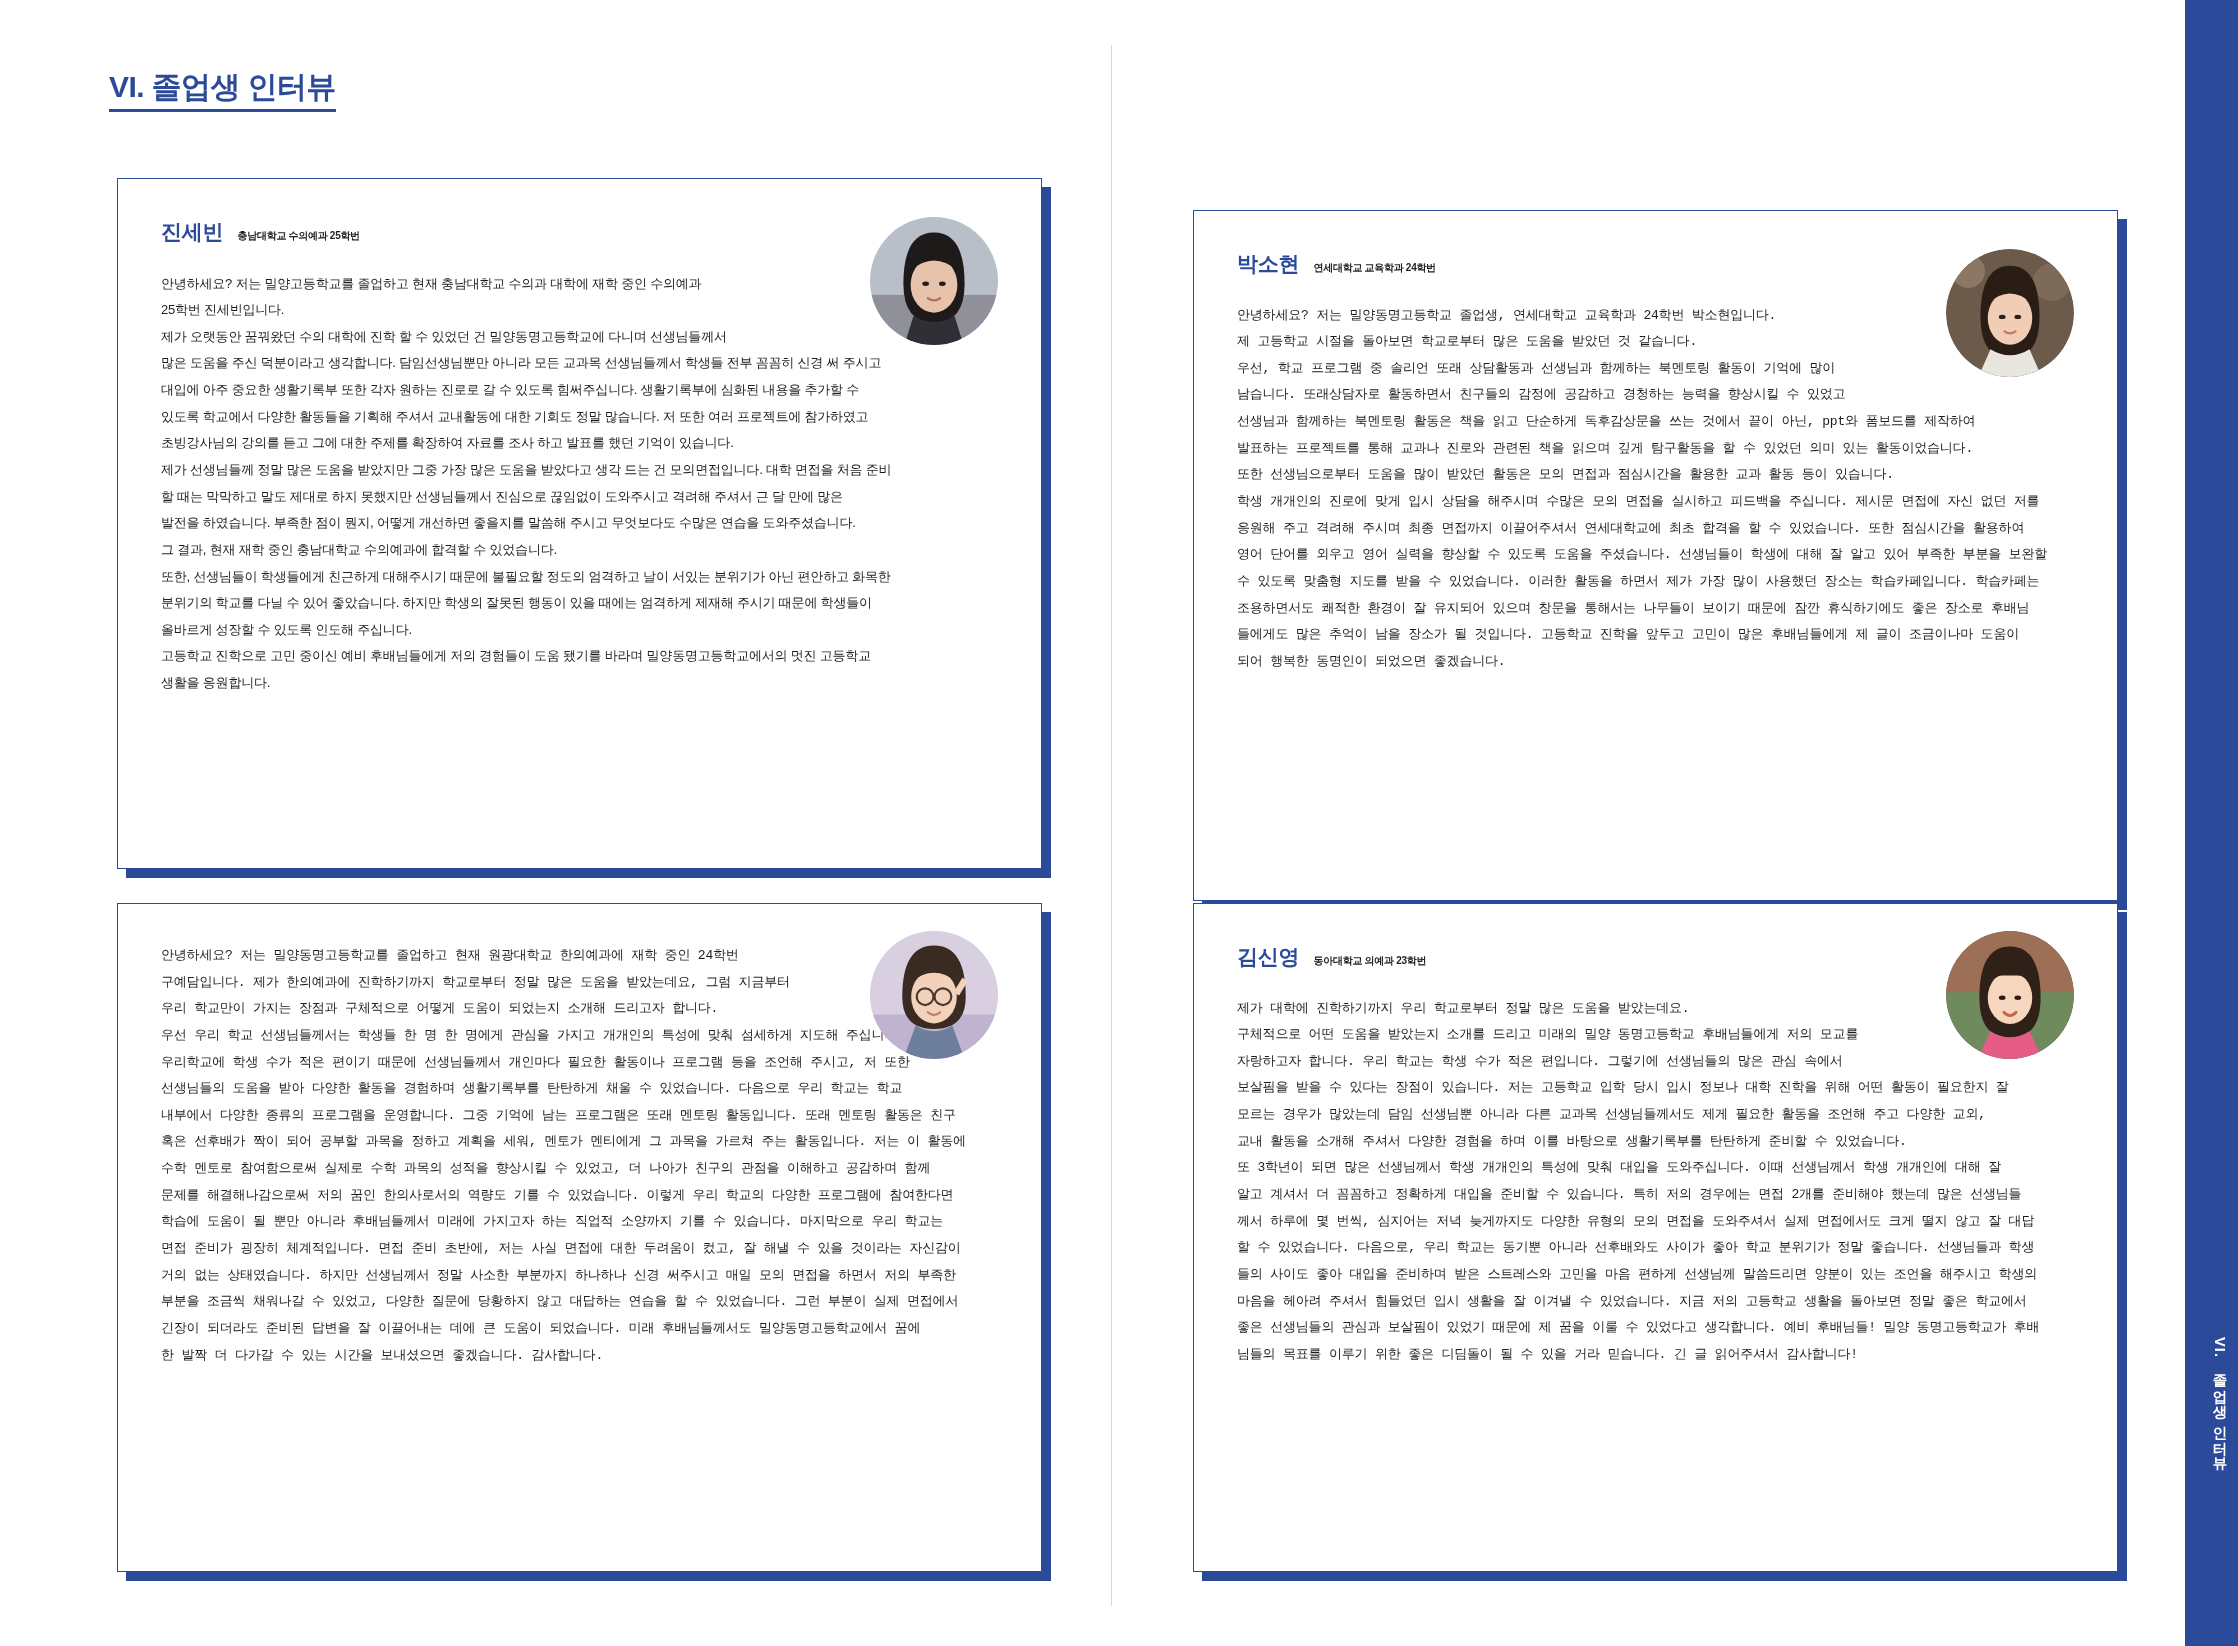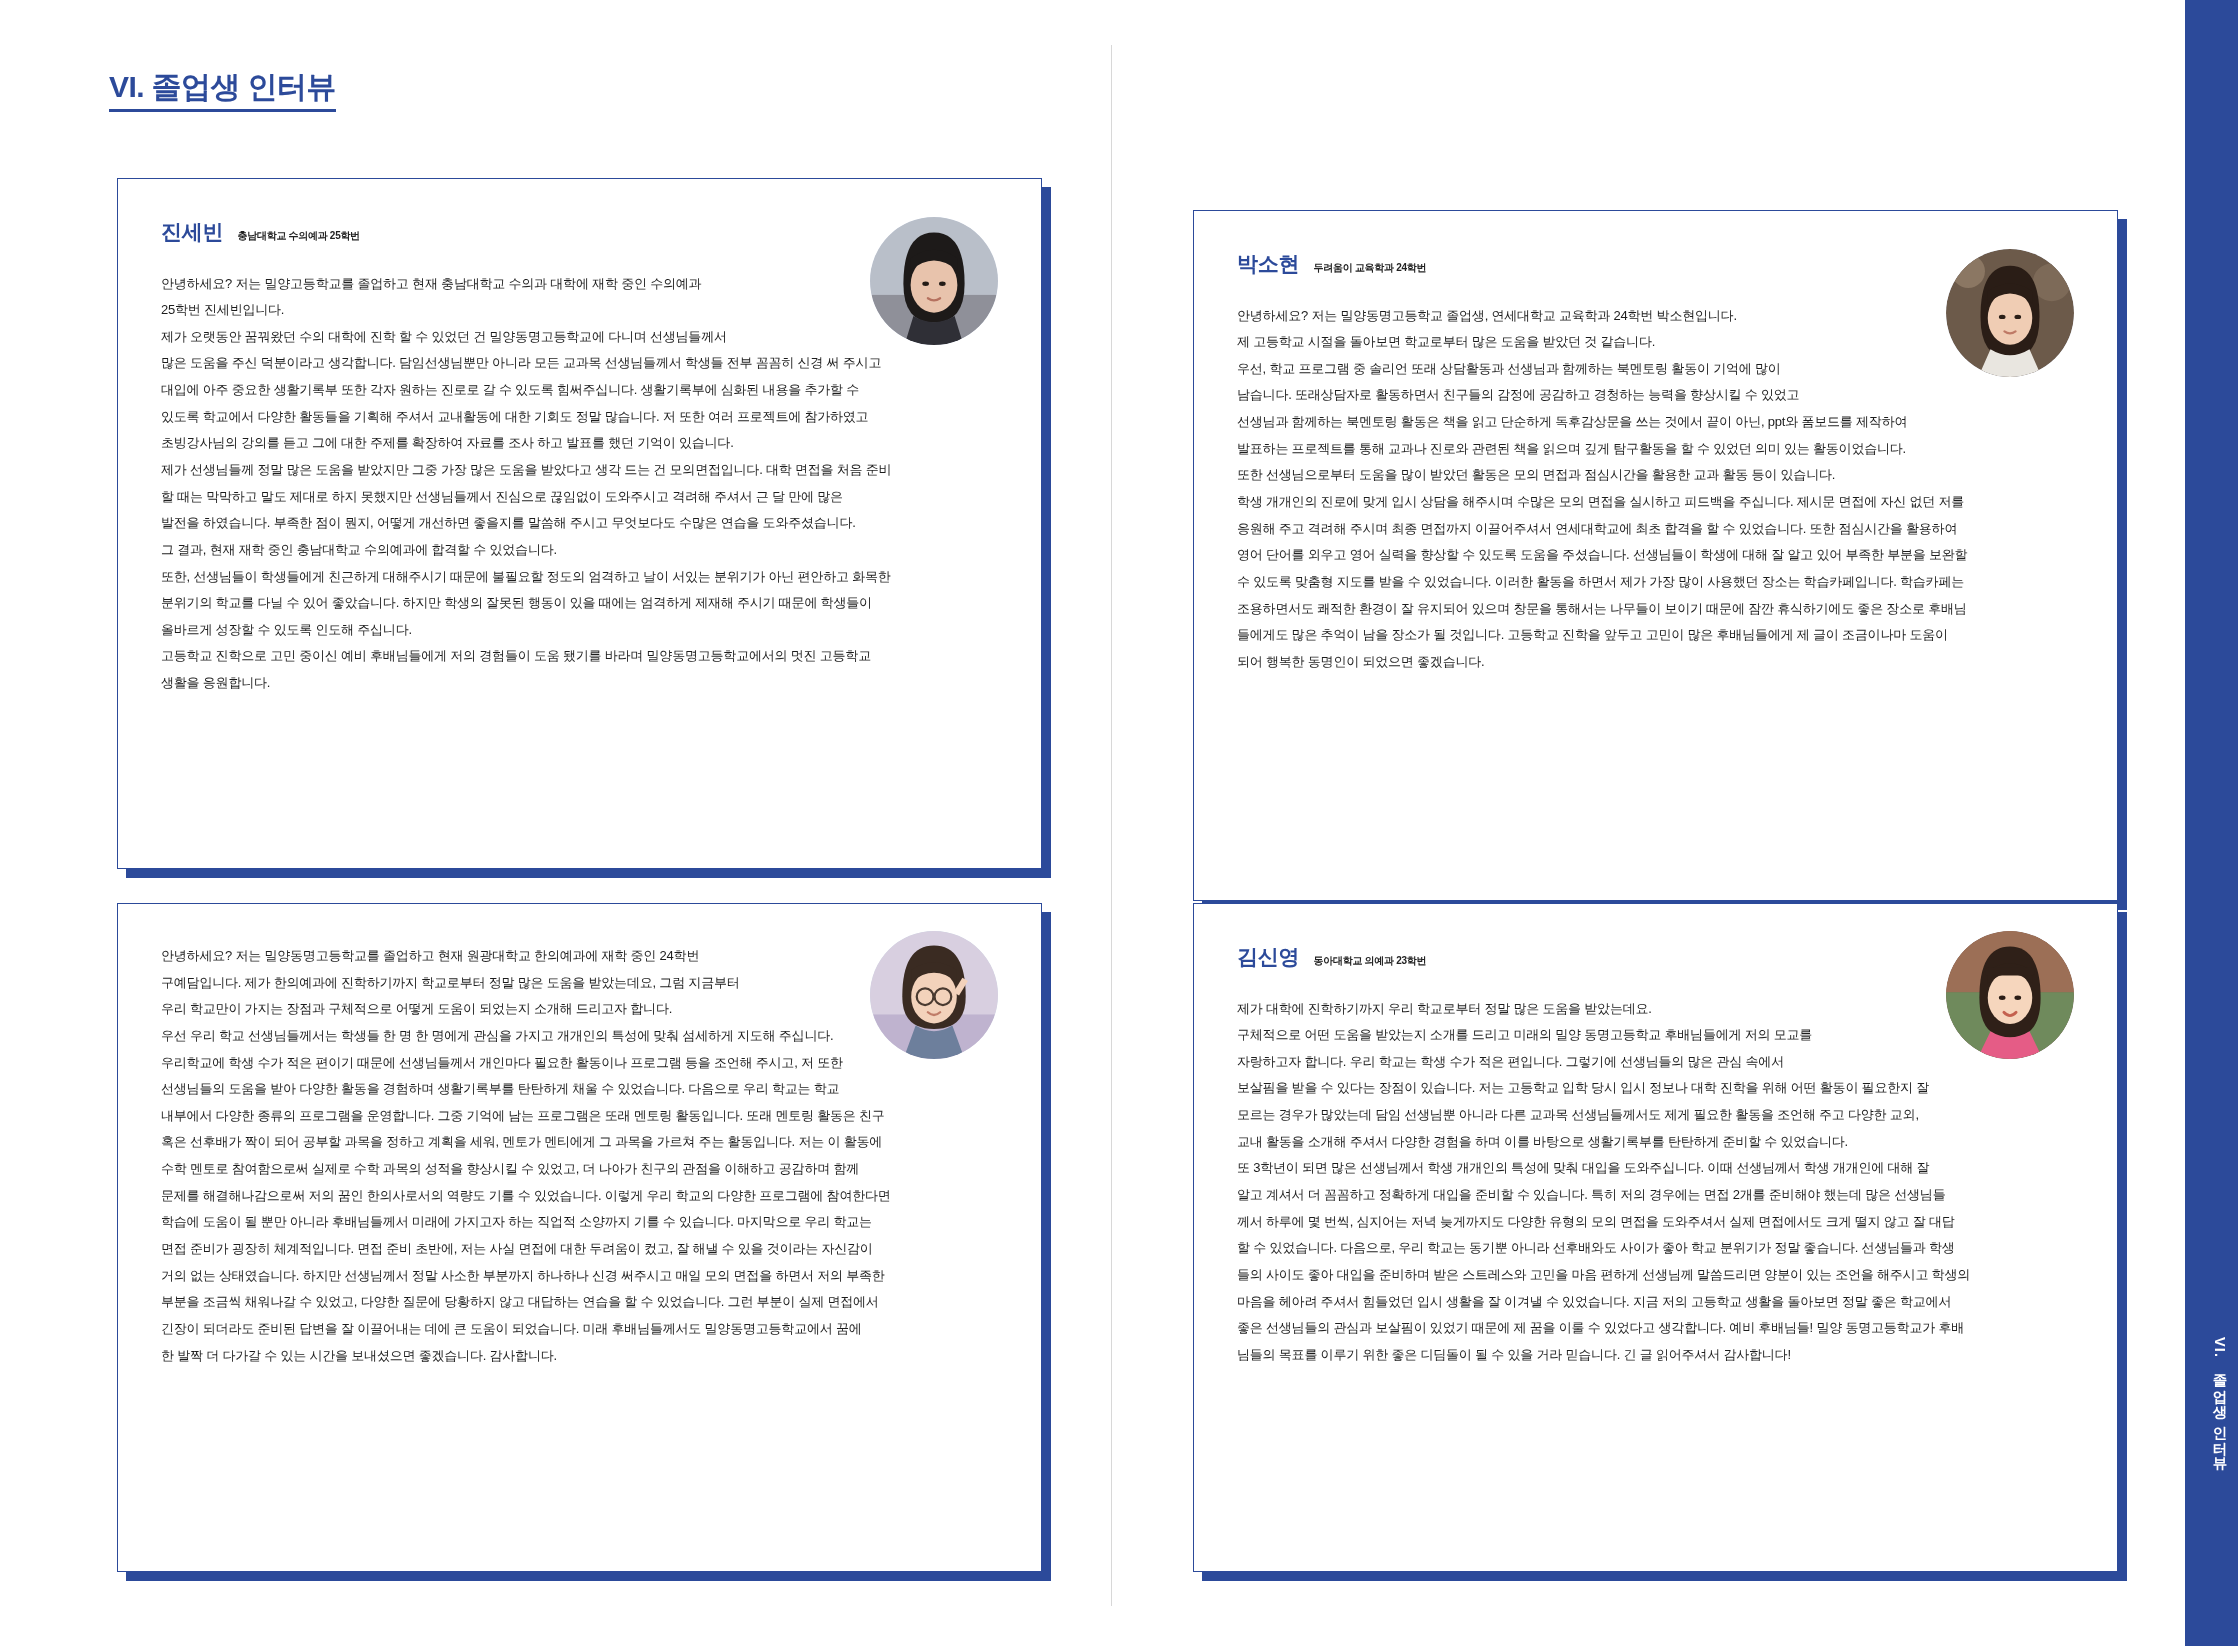--- a/index.html
+++ b/index.html
@@ -99,21 +99,21 @@
     letter-spacing: -0.3px;
   }
 
   .body-text {
     font-size: 13px;
     line-height: 2.05;
     color: #1c1c1c;
     letter-spacing: -0.2px;
     width: 808px;
   }
-  .body-text.full { width: 847px; }
+  .body-text.full { width: 847px; font-family: Liberation Mono, monospace; }
 
   .avatar {
     position: absolute;
     border-radius: 50%;
     overflow: hidden;
     background: #cfd6e4;
   }
   .avatar svg { display: block; }
 
   
@@ -202,21 +202,21 @@
           <path d="M75 98 Q115 62 155 98 L155 76 Q115 48 75 76Z" fill="#2a1d16"></path>
           <ellipse cx="101" cy="122" rx="6" ry="4" fill="#2b1f18"></ellipse>
           <ellipse cx="129" cy="122" rx="6" ry="4" fill="#2b1f18"></ellipse>
           <path d="M105 148 Q115 155 125 148" stroke="#bf7a66" stroke-width="4" fill="none" stroke-linecap="round"></path>
           <path d="M80 180 Q115 202 150 180 L172 230 L58 230Z" fill="#e9e6e0"></path>
         </g>
       </svg>
     </div>
     <div class="name-row">
       <span class="stu-name">박소현</span>
-      <span class="stu-affil">두려움이 교육학과 24학번</span>
+      <span class="stu-affil">연세대학교 교육학과 24학번</span>
     </div>
     <div class="body-text full" style="white-space:pre-line">안녕하세요? 저는 밀양동명고등학교 졸업생, 연세대학교 교육학과 24학번 박소현입니다.
 제 고등학교 시절을 돌아보면 학교로부터 많은 도움을 받았던 것 같습니다.
 우선, 학교 프로그램 중 솔리언 또래 상담활동과 선생님과 함께하는 북멘토링 활동이 기억에 많이
 남습니다. 또래상담자로 활동하면서 친구들의 감정에 공감하고 경청하는 능력을 향상시킬 수 있었고
 선생님과 함께하는 북멘토링 활동은 책을 읽고 단순하게 독후감상문을 쓰는 것에서 끝이 아닌, ppt와 폼보드를 제작하여
 발표하는 프로젝트를 통해 교과나 진로와 관련된 책을 읽으며 깊게 탐구활동을 할 수 있었던 의미 있는 활동이었습니다.
 또한 선생님으로부터 도움을 많이 받았던 활동은 모의 면접과 점심시간을 활용한 교과 활동 등이 있습니다.
 학생 개개인의 진로에 맞게 입시 상담을 해주시며 수많은 모의 면접을 실시하고 피드백을 주십니다. 제시문 면접에 자신 없던 저를
 응원해 주고 격려해 주시며 최종 면접까지 이끌어주셔서 연세대학교에 최초 합격을 할 수 있었습니다. 또한 점심시간을 활용하여

